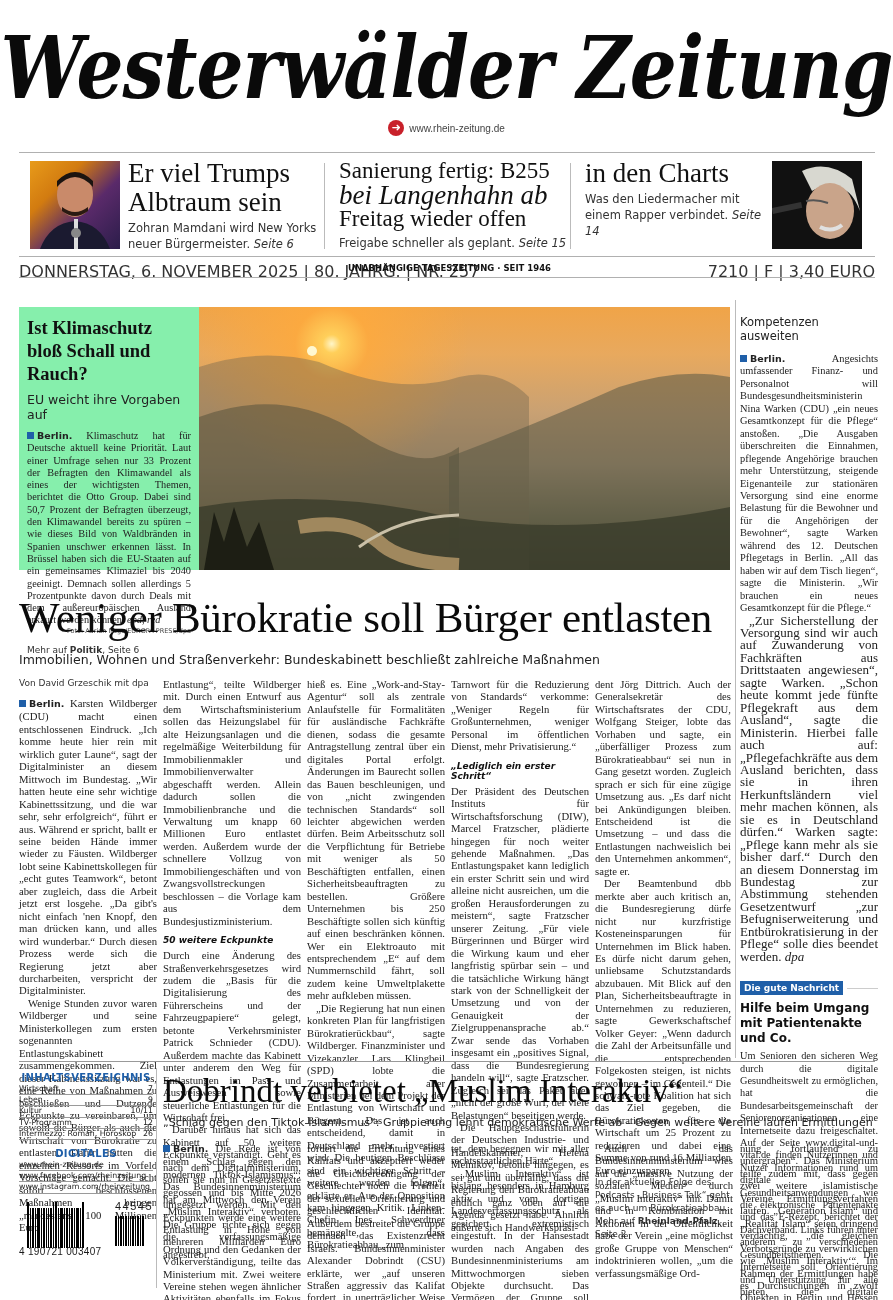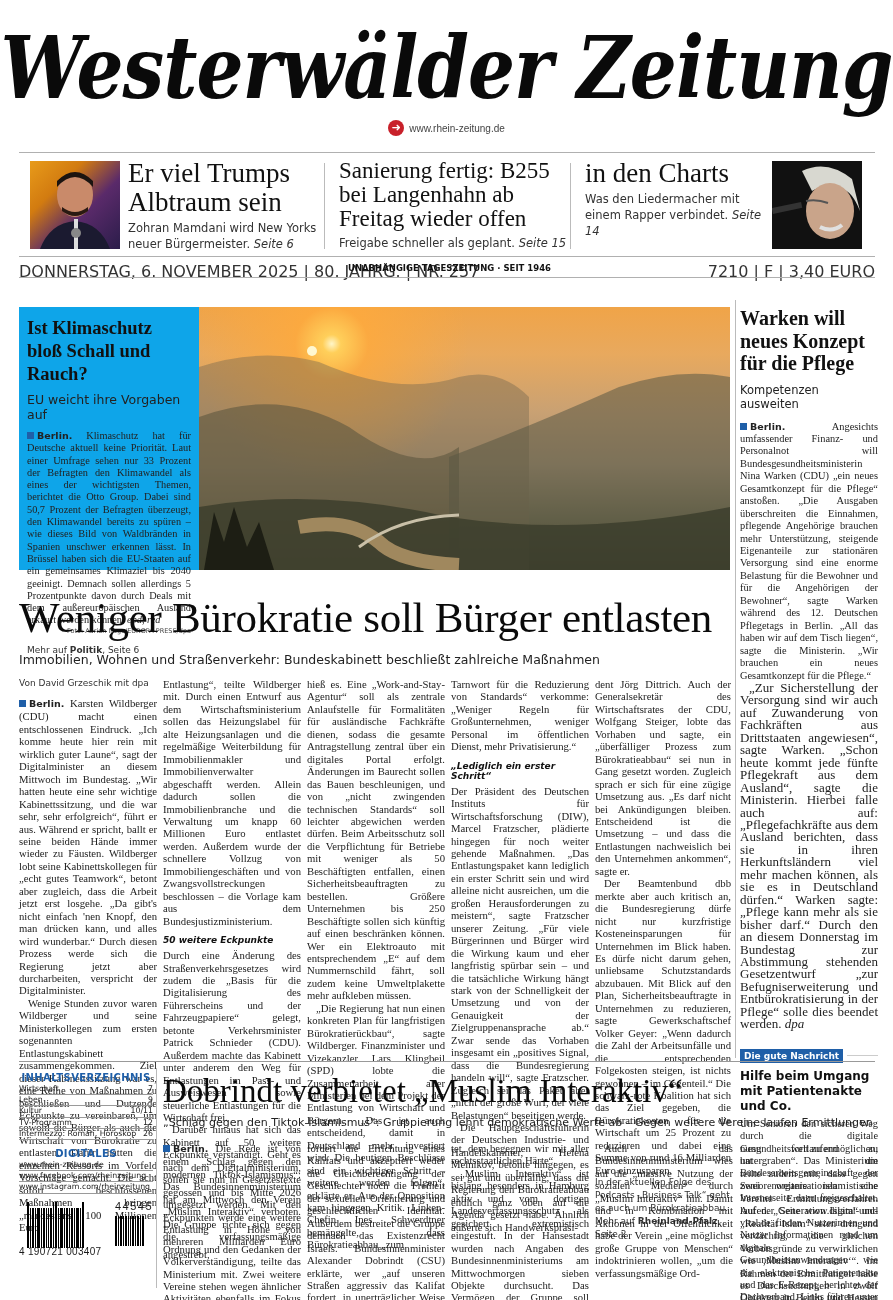--- a/index.html
+++ b/index.html
@@ -19,21 +19,21 @@
   .teaser-img { background: #222; overflow: hidden; }
   .teaser-h { font-family: "Liberation Serif", serif; font-size: 27px; line-height: 29px; color: #111; }
   .teaser-sub { font-family: "DejaVu Sans", sans-serif; font-size: 11.5px; line-height: 16px; color: #333; }
   .teaser-sub i { font-style: italic; }
   .vsep { background: #bbb; width: 1px; }
 
   .dateline { font-family: "DejaVu Sans", sans-serif; font-size: 16px; color: #333; }
   .tagline { font-family: "DejaVu Sans", sans-serif; font-size: 8.5px; font-weight: bold; color: #111; }
 
   
-  .climate-box { left: 19px; top: 307px; width: 180px; height: 263px; background: #0ea5e9; padding: 10px 8px; }
+  .climate-box { left: 19px; top: 307px; width: 180px; height: 263px; background: #86efac; padding: 10px 8px; }
   .climate-h { font-family: "Liberation Serif", serif; font-weight: bold; font-size: 18.5px; line-height: 23px; color: #111; }
   .climate-sub { font-family: "DejaVu Sans", sans-serif; font-size: 12.5px; color: #222; margin-top: 6px; }
   .body-text { font-family: "Liberation Serif", serif; font-size: 10.7px; line-height: 12.45px; color: #222; text-align: justify; hyphens: auto; }
   .dateline-mark { display: inline-block; width: 7px; height: 7px; background: #1f5fa8; margin-right: 3px; vertical-align: 0px; }
   .city { font-family: "DejaVu Sans", sans-serif; font-weight: bold; font-size: 9.5px; }
   .credit { font-family: "DejaVu Sans", sans-serif; font-size: 6.5px; color: #444; text-align: right; }
   .more { font-family: "DejaVu Sans", sans-serif; font-size: 9px; color: #333; }
   .more b { font-weight: bold; }
 
   
@@ -97,21 +97,21 @@
   <div class="teaser-sub" style="margin-top:3px;">
     <span>Zohran Mamdani wird New Yorks neuer Bürgermeister.</span>
     <i>Seite 6</i>
   </div>
 </div>
 
 <div class="abs vsep" style="left:324px;top:163px;height:86px;"></div>
 
 <div class="abs" style="left:339px;top:159px;width:220px;">
   <div class="teaser-h" style="font-size:23px;line-height:24px;">Sanierung fertig: B255</div>
-  <div class="teaser-h" style="font-size:23px;line-height:24px;">bei Langenhahn ab</div>
+  <div class="teaser-h" style="font-size:27px;line-height:24px;font-style:italic;">bei Langenhahn ab</div>
   <div class="teaser-h" style="font-size:23px;line-height:24px;">Freitag wieder offen</div>
   <div class="teaser-sub" style="margin-top:4px;white-space:nowrap;">
     <span>Freigabe schneller als geplant.</span>
     <i>Seite 15</i>
   </div>
 </div>
 
 <div class="abs vsep" style="left:570px;top:163px;height:86px;"></div>
 
 <div class="abs" style="left:585px;top:159px;width:180px;">
@@ -161,21 +161,20 @@
     <path d="M100 220 Q150 210 180 235 Q200 255 260 258" stroke="#b89a6a" stroke-width="14" fill="none" opacity="0.8"></path>
     <path d="M160 240 Q200 210 260 208" stroke="#c9c0a8" stroke-width="3" fill="none"></path>
     <path d="M5 263 L15 205 L25 235 L35 200 L48 240 L60 215 L75 263Z" fill="#1d1e14"></path>
     <circle cx="113" cy="44" r="5" fill="#fff8d0"></circle>
   </svg>
 </div>
 
 <div class="abs colrule" style="left:735px;top:300px;height:758px;"></div>
 
 <div class="abs right-col">
-  <div class="warken-h">Warken will neues Konzept für die Pflege</div>
   <div class="warken-sub">Kompetenzen ausweiten</div>
   <div class="body-text" style="margin-top:10px;font-size:10.4px;line-height:12.45px;">
     <span class="dateline-mark"></span><span class="city">Berlin.</span>
     <span>Angesichts umfassender Finanz- und Personalnot will Bundesgesundheitsministerin Nina Warken (CDU) „ein neues Gesamtkonzept für die Pflege“ anstoßen. „Die Ausgaben überschreiten die Einnahmen, pflegende Angehörige brauchen mehr Unterstützung, steigende Eigenanteile zur stationären Versorgung sind eine enorme Belastung für die Bewohner und für die Angehörigen der Bewohner“, sagte Warken während des 12. Deutschen Pflegetags in Berlin. „All das haben wir auf dem Tisch liegen“, sagte die Ministerin. „Wir brauchen ein neues Gesamtkonzept für die Pflege.“</span>
   </div>
   <div class="body-text indent" style="font-size:13px;line-height:12.45px;">
     <span>„Zur Sicherstellung der Versorgung sind wir auch auf Zuwanderung von Fachkräften aus Drittstaaten angewiesen“, sagte Warken. „Schon heute kommt jede fünfte Pflegekraft aus dem Ausland“, sagte die Ministerin. Hierbei falle auch auf: „Pflegefachkräfte aus dem Ausland berichten, dass sie in ihren Herkunftsländern viel mehr machen können, als sie es in Deutschland dürfen.“ Warken sagte: „Pflege kann mehr als sie bisher darf.“ Durch den an diesem Donnerstag im Bundestag zur Abstimmung stehenden Gesetzentwurf „zur Befugniserweiterung und Entbürokratisierung in der Pflege“ solle dies beendet werden.</span>
     <i>dpa</i>
   </div>
 

